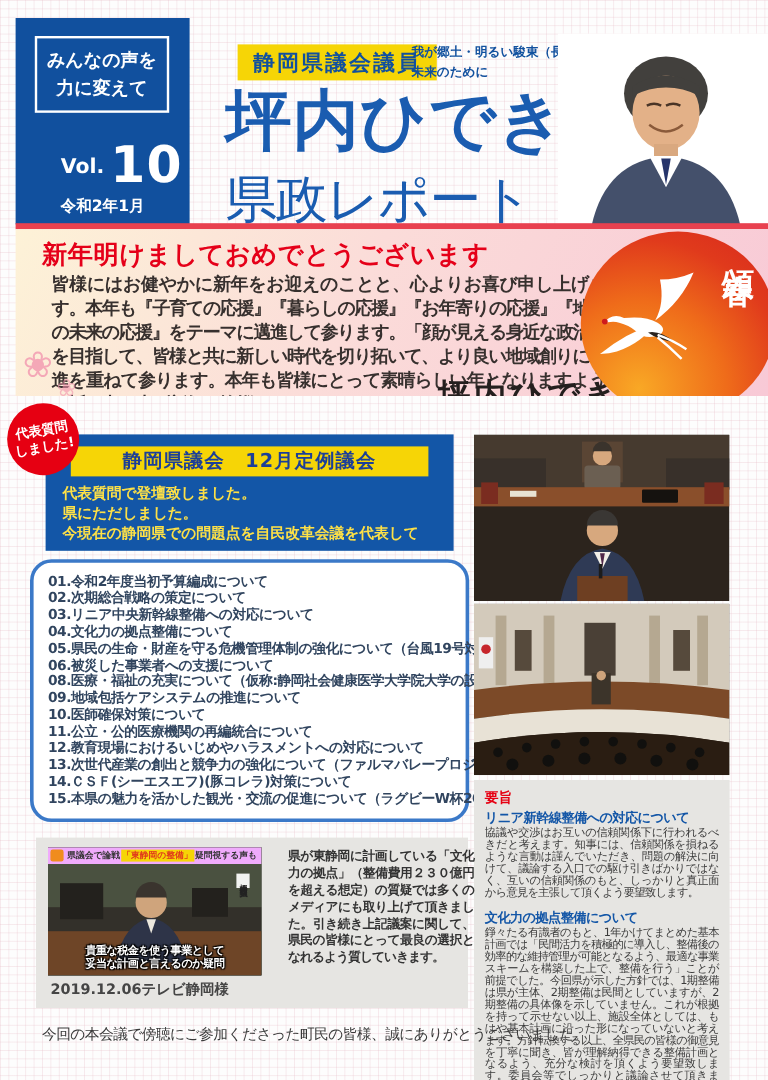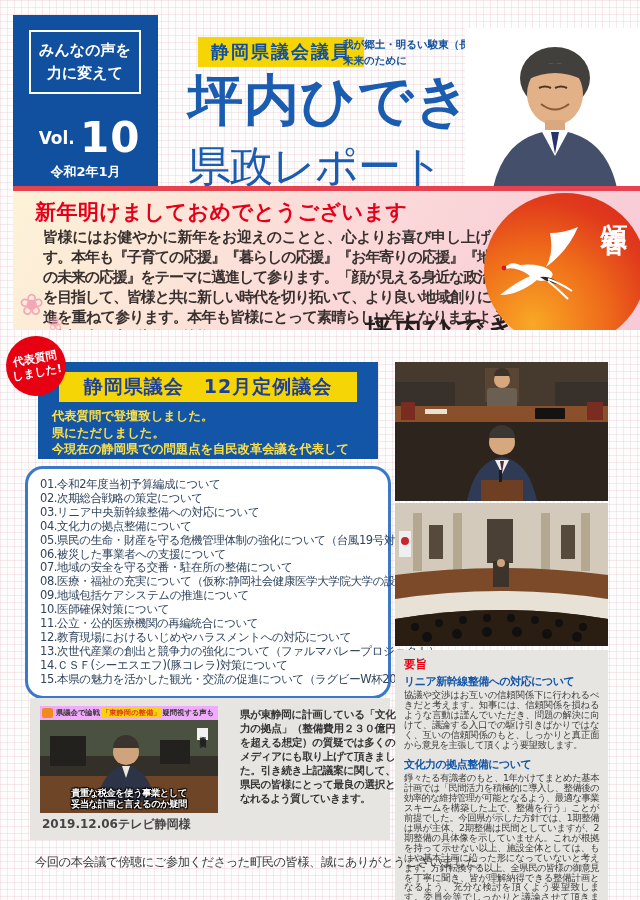--- a/index.html
+++ b/index.html
@@ -13,21 +13,21 @@
       linear-gradient(90deg, rgba(234,196,205,0.35) 1px, transparent 1px);
     background-size:7px 7px;
   }
   .abs{position:absolute;}
 
   
   .slogan-box{left:13px;top:15px;width:145px;height:172px;background:#11509e;color:#fff;}
   .slogan-inner{position:absolute;left:16px;top:15px;width:112px;height:64px;border:2px solid #fff;
     display:flex;flex-direction:column;align-items:center;justify-content:center;
     font-size:15px;font-weight:bold;line-height:1.55;text-align:center;}
-  .vol-line{position:absolute;left:4px;top:98px;width:100%;text-align:center;color:#fff;}
+  .vol-line{position:absolute;left:16px;top:98px;width:100%;text-align:center;color:#fff;}
   .vol-prefix{font-size:17px;font-weight:bold;vertical-align:8px;}
   .vol-number{font-size:42px;font-weight:bold;letter-spacing:1px;}
   .issue-date{position:absolute;left:0;top:148px;width:100%;text-align:center;font-size:13px;font-weight:bold;color:#fff;}
 
   .badge-yellow{left:198px;top:37px;background:#f6d506;color:#11509e;font-size:18px;font-weight:800;
     padding:3px 13px;letter-spacing:2px;}
   .motto{left:343px;top:37px;color:#11509e;font-size:10.5px;font-weight:bold;line-height:1.5;}
   .name-title{left:188px;top:64px;color:#1a5cb0;font-size:55px;font-weight:900;letter-spacing:1px;}
   .report-title{left:188px;top:138px;color:#1a5cb0;font-size:43px;font-weight:400;letter-spacing:-1px;}
   .portrait{left:465px;top:28px;width:175px;height:160px;overflow:hidden;background:#fff;}
@@ -56,28 +56,28 @@
   .sk6{left:230px;top:144px;font-size:16px;opacity:.35;}
 
   
   .stamp{left:6px;top:336px;width:60px;height:60px;border-radius:50%;background:#e60012;color:#fff;
     transform:rotate(-10deg);display:flex;flex-direction:column;align-items:center;justify-content:center;
     font-size:11px;font-weight:bold;line-height:1.25;z-index:5;}
 
   
   .assembly-box{left:38px;top:362px;width:340px;height:97px;background:#1356a7;}
   .assembly-banner{margin:10px auto 6px auto;width:298px;background:#f6d506;color:#1c3f98;
-    font-size:19px;font-weight:800;text-align:center;padding:2px 0;letter-spacing:1px;}
+    font-size:16px;font-weight:800;text-align:center;padding:2px 0;letter-spacing:1px;}
   .assembly-desc{color:#fde047;font-size:12.3px;font-weight:600;line-height:1.35;padding:0 14px;}
 
   
   .qlist{left:25px;top:466px;width:366px;background:#fff;border:3px solid #3b79c8;border-radius:18px;
     padding:9px 12px;}
   .qlist ul{margin:0;padding:0;list-style:none;}
-  .qlist li{font-size:11.5px;font-weight:400;color:#31455f;line-height:13.9px;letter-spacing:-0.4px;white-space:nowrap;}
+  .qlist li{font-size:11.5px;font-weight:700;color:#31455f;line-height:13.9px;letter-spacing:-0.4px;white-space:nowrap;}
 
   
   .photo1{left:395px;top:362px;width:213px;height:139px;overflow:hidden;}
   .photo2{left:395px;top:503px;width:213px;height:143px;overflow:hidden;}
 
   
   .summary{left:395px;top:650px;width:213px;background:#e6e5e2;padding:7px 9px 9px 9px;}
   .summary-label{color:#e60012;font-size:11.5px;font-weight:800;}
   .summary-title{color:#1356a7;font-size:11px;font-weight:800;letter-spacing:-0.5px;margin-top:2px;}
   .summary-title.second{margin-top:8px;}
@@ -184,21 +184,20 @@
   </div>
 
   <div class="abs qlist">
     <ul>
       <li>01.令和2年度当初予算編成について</li>
       <li>02.次期総合戦略の策定について</li>
       <li>03.リニア中央新幹線整備への対応について</li>
       <li>04.文化力の拠点整備について</li>
       <li>05.県民の生命・財産を守る危機管理体制の強化について（台風19号対応）</li>
       <li>06.被災した事業者への支援について</li>
-      <li>07.地域の安全を守る交番・駐在所の整備について</li>
       <li>08.医療・福祉の充実について（仮称:静岡社会健康医学大学院大学の設置）</li>
       <li>09.地域包括ケアシステムの推進について</li>
       <li>10.医師確保対策について</li>
       <li>11.公立・公的医療機関の再編統合について</li>
       <li>12.教育現場におけるいじめやハラスメントへの対応について</li>
       <li>13.次世代産業の創出と競争力の強化について（ファルマバレープロジェクト）</li>
       <li>14.ＣＳＦ(シーエスエフ)(豚コレラ)対策について</li>
       <li>15.本県の魅力を活かした観光・交流の促進について（ラグビーW杯2019の総括）</li>
     </ul>
   </div>

